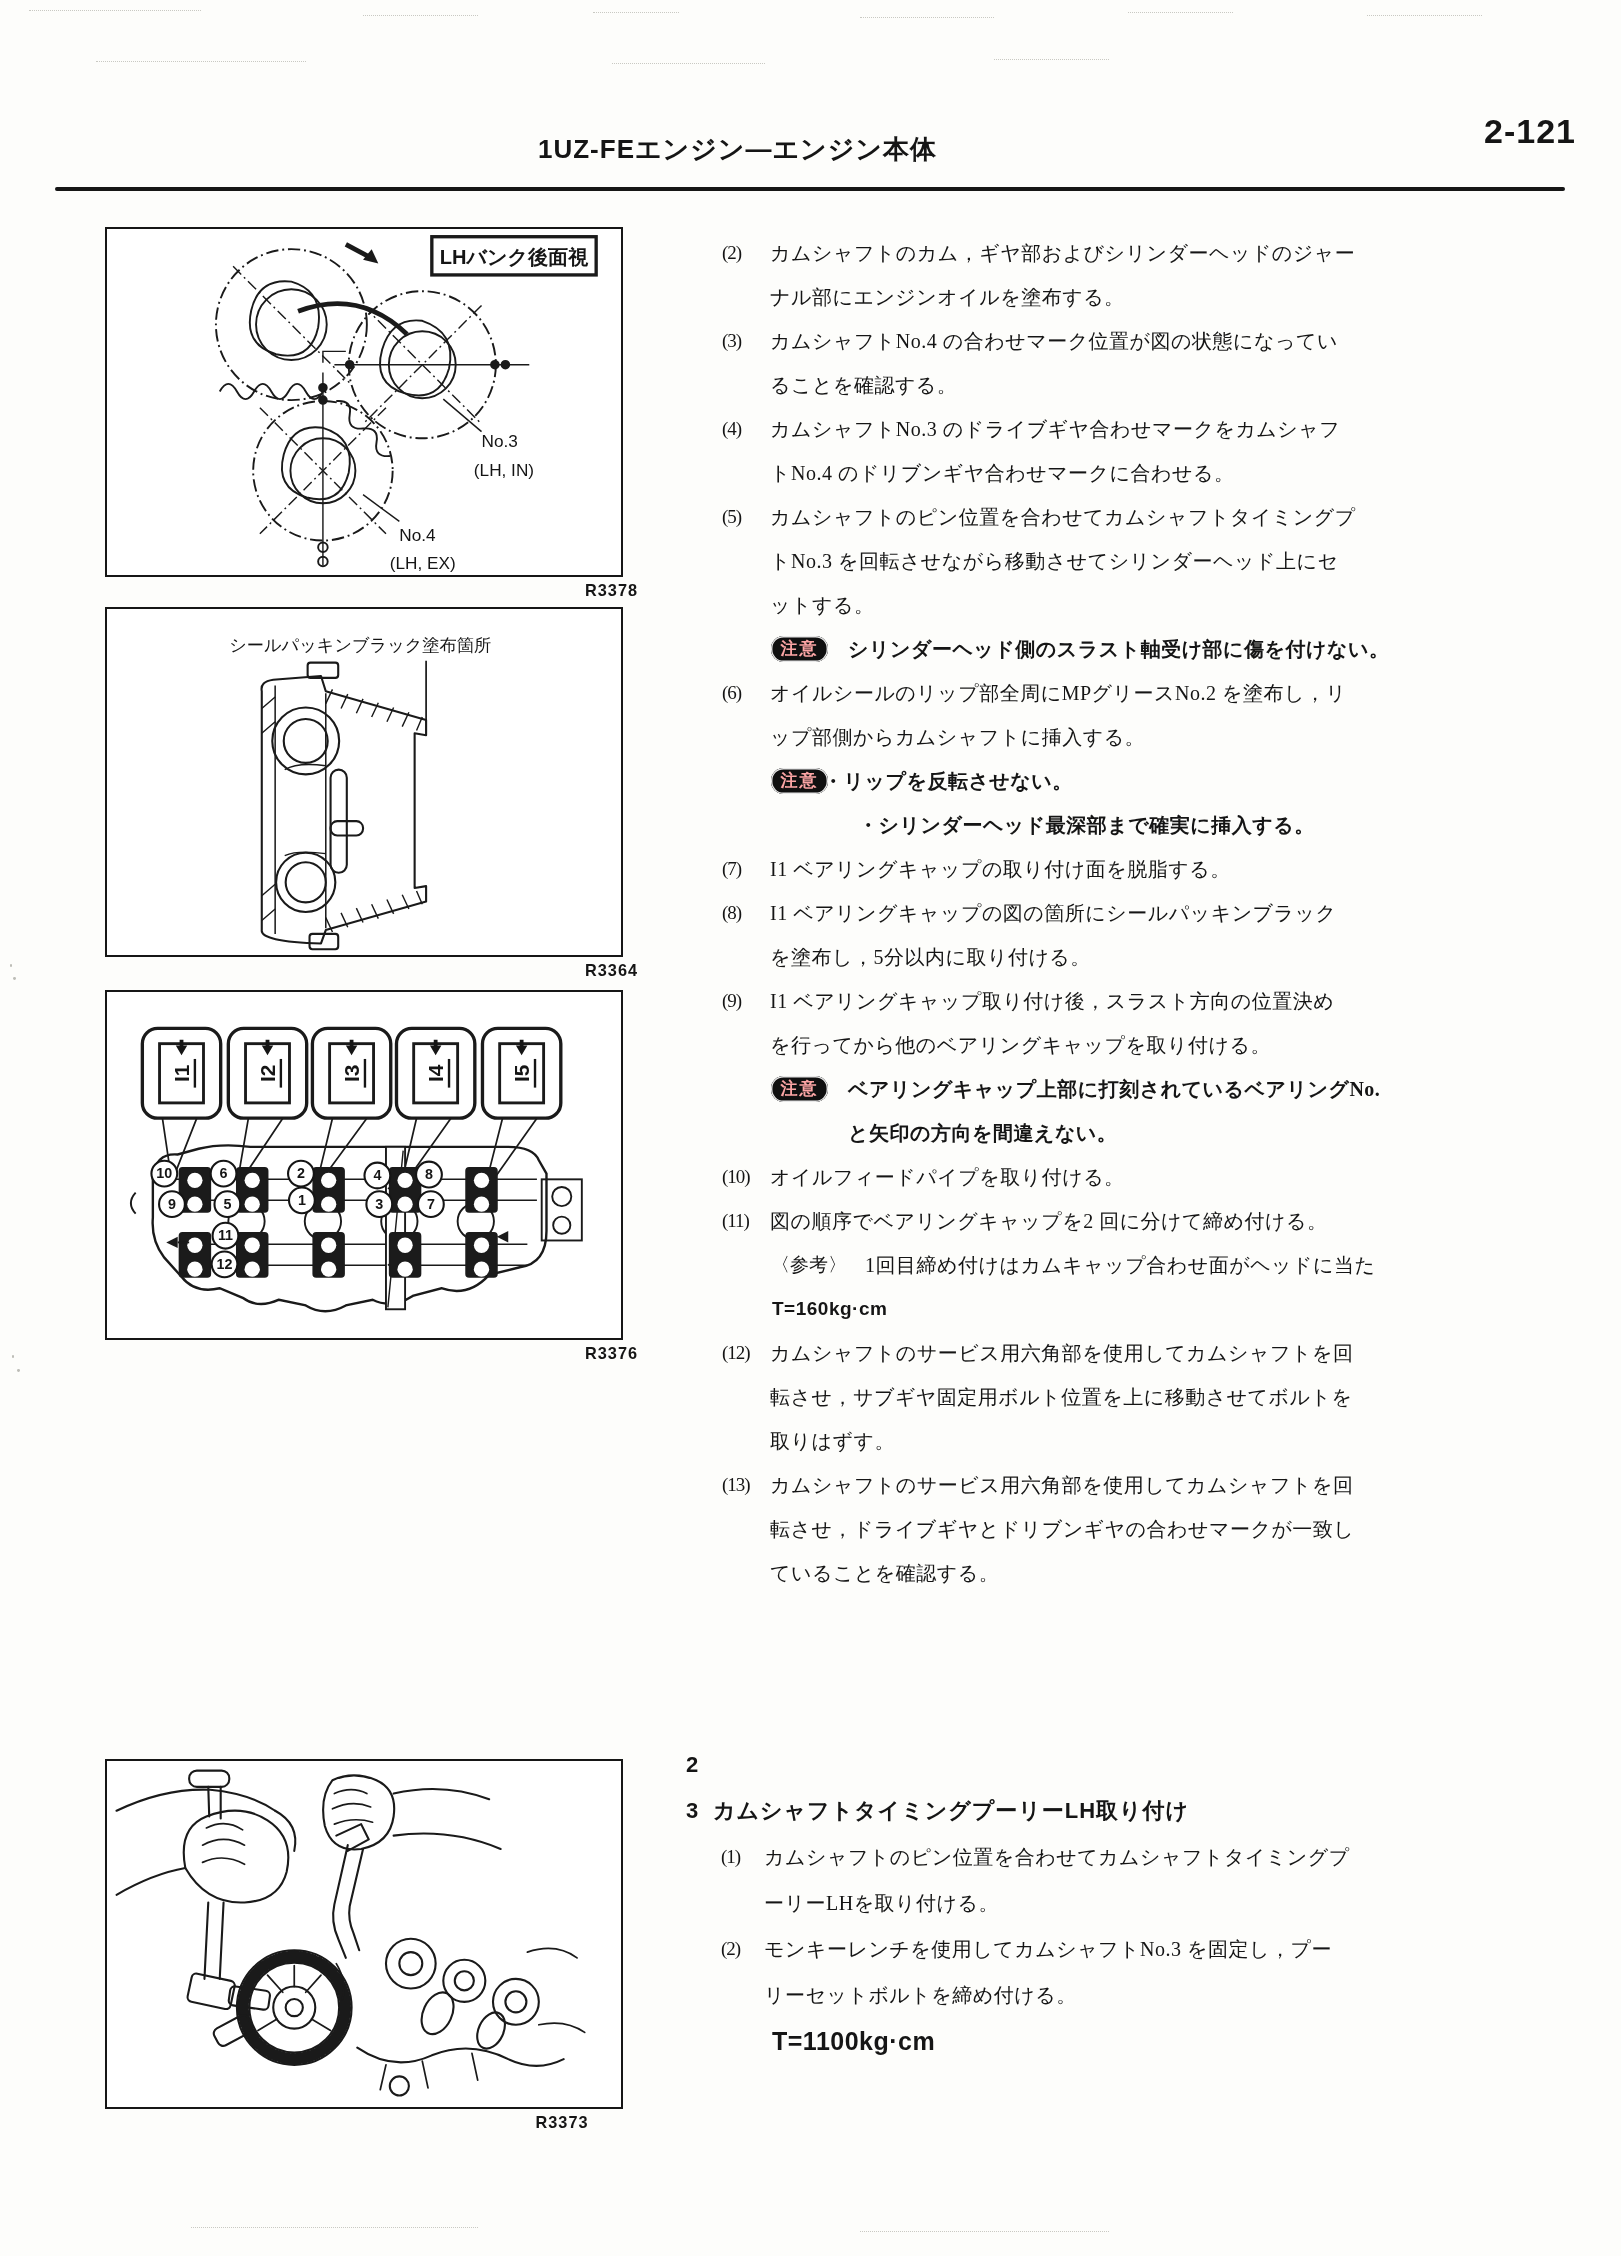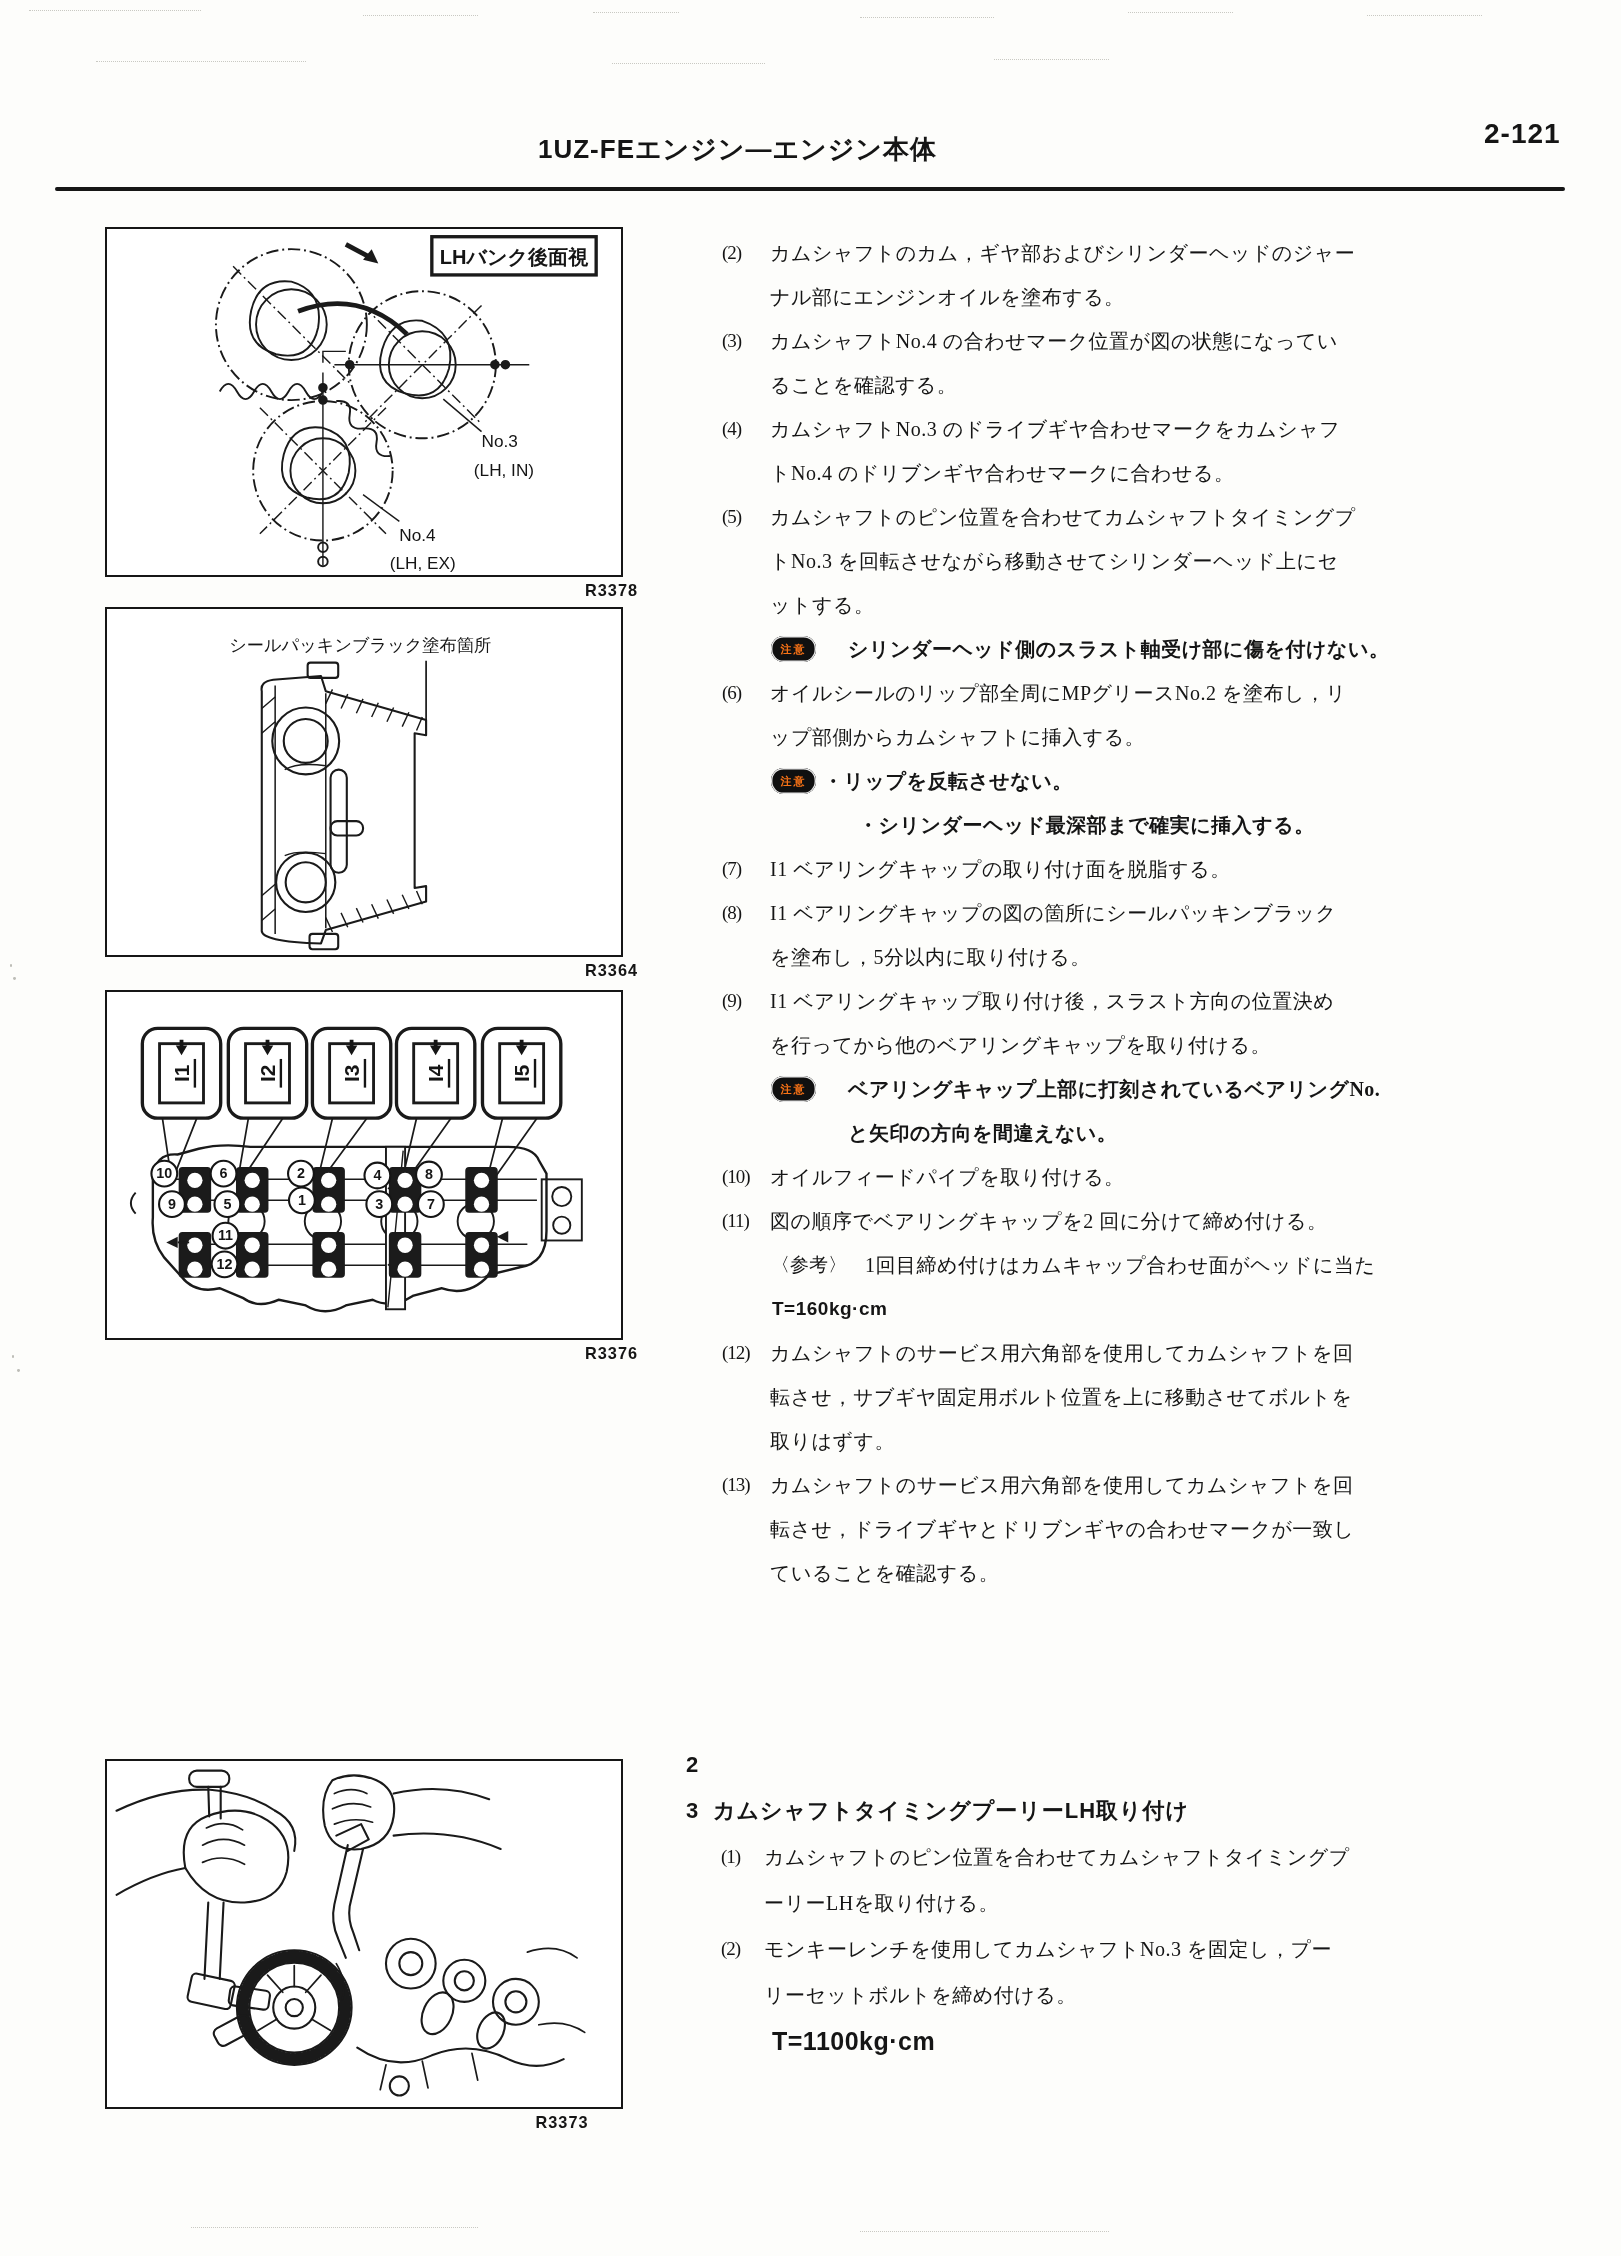--- a/index.html
+++ b/index.html
@@ -1,40 +1,40 @@
 <!DOCTYPE html>
 <html><head>
 <meta charset="utf-8">
 <style>
   html,body{margin:0;padding:0;background:#d8d8d4;}
   .page{position:relative;width:1621px;height:2257px;background:#fdfdfb;overflow:hidden;
         font-family:"Liberation Serif","DejaVu Serif",serif;color:#151515;}
   
   .title{position:absolute;left:538px;top:132px;font-family:"Liberation Sans","DejaVu Sans",sans-serif;
          font-weight:bold;font-size:26px;letter-spacing:1px;}
-  .pagenum{position:absolute;left:1484px;top:118px;font-family:"Liberation Sans","DejaVu Sans",sans-serif;
-         font-weight:bold;font-size:28px;letter-spacing:1px;}
+  .pagenum{position:absolute;left:1484px;top:112px;font-family:"Liberation Sans","DejaVu Sans",sans-serif;
+         font-weight:bold;font-size:34px;letter-spacing:1px;}
   .rule{position:absolute;left:55px;top:187px;width:1510px;height:3.8px;background:#161616;border-radius:1.9px;}
   
   .fig{position:absolute;left:105px;width:514px;height:346px;border:2.9px solid #161616;background:#fff;}
   #fig1{top:227px}#fig2{top:607px}#fig3{top:990px}#fig4{top:1759px}
   .fig svg{display:block;width:100%;height:100%;}
   .figcode{position:absolute;right:-17px;bottom:-25px;font-family:"Liberation Sans","DejaVu Sans",sans-serif;
            font-weight:bold;font-size:16.3px;letter-spacing:1px;}
   #fig4 .figcode{right:32.5px;}
   .st{font-family:"Liberation Sans","DejaVu Sans",sans-serif;fill:#151515;font-size:18px;}
   .stb{font-weight:bold;}
   
   .steps{position:absolute;left:722px;top:231px;width:803px;}
   .bottom{position:absolute;left:686px;top:1742px;width:870px;}
   .line{position:relative;height:44px;line-height:44px;font-size:20px;white-space:nowrap;}
   .line .m{position:absolute;left:0;top:0;font-size:19px;letter-spacing:-1px;}
   .line .t{position:absolute;left:48px;top:0;letter-spacing:0.5px;text-align:center;}
   .badge{position:absolute;left:49px;top:8.6px;height:26px;line-height:26px;padding:0 9.6px;
-         background:#101010;color:#f97316;font-size:11px;font-weight:bold;border-radius:12.4px;
+         background:#101010;color:#fca5a5;font-size:17px;font-weight:bold;border-radius:12.4px;
          font-family:"Liberation Sans","DejaVu Sans",sans-serif;letter-spacing:1.9px;
          box-shadow:inset 0 0 0 1.4px #e8e8e8, inset 0 0 0 3.8px #101010;}
   .note .t{left:126px;font-weight:bold;}
   .notec .t{left:126px;font-weight:bold;}
   .noteb .t{left:101px;font-weight:bold;}
   .noteb2 .t{left:136px;font-weight:bold;}
   .ref .m{left:49px;letter-spacing:0;}
   .ref .t{left:143px;}
   .refc .t{left:161px;}
   .torq .t{left:50px;font-weight:bold;font-family:"Liberation Sans","DejaVu Sans",sans-serif;font-size:19px;}

